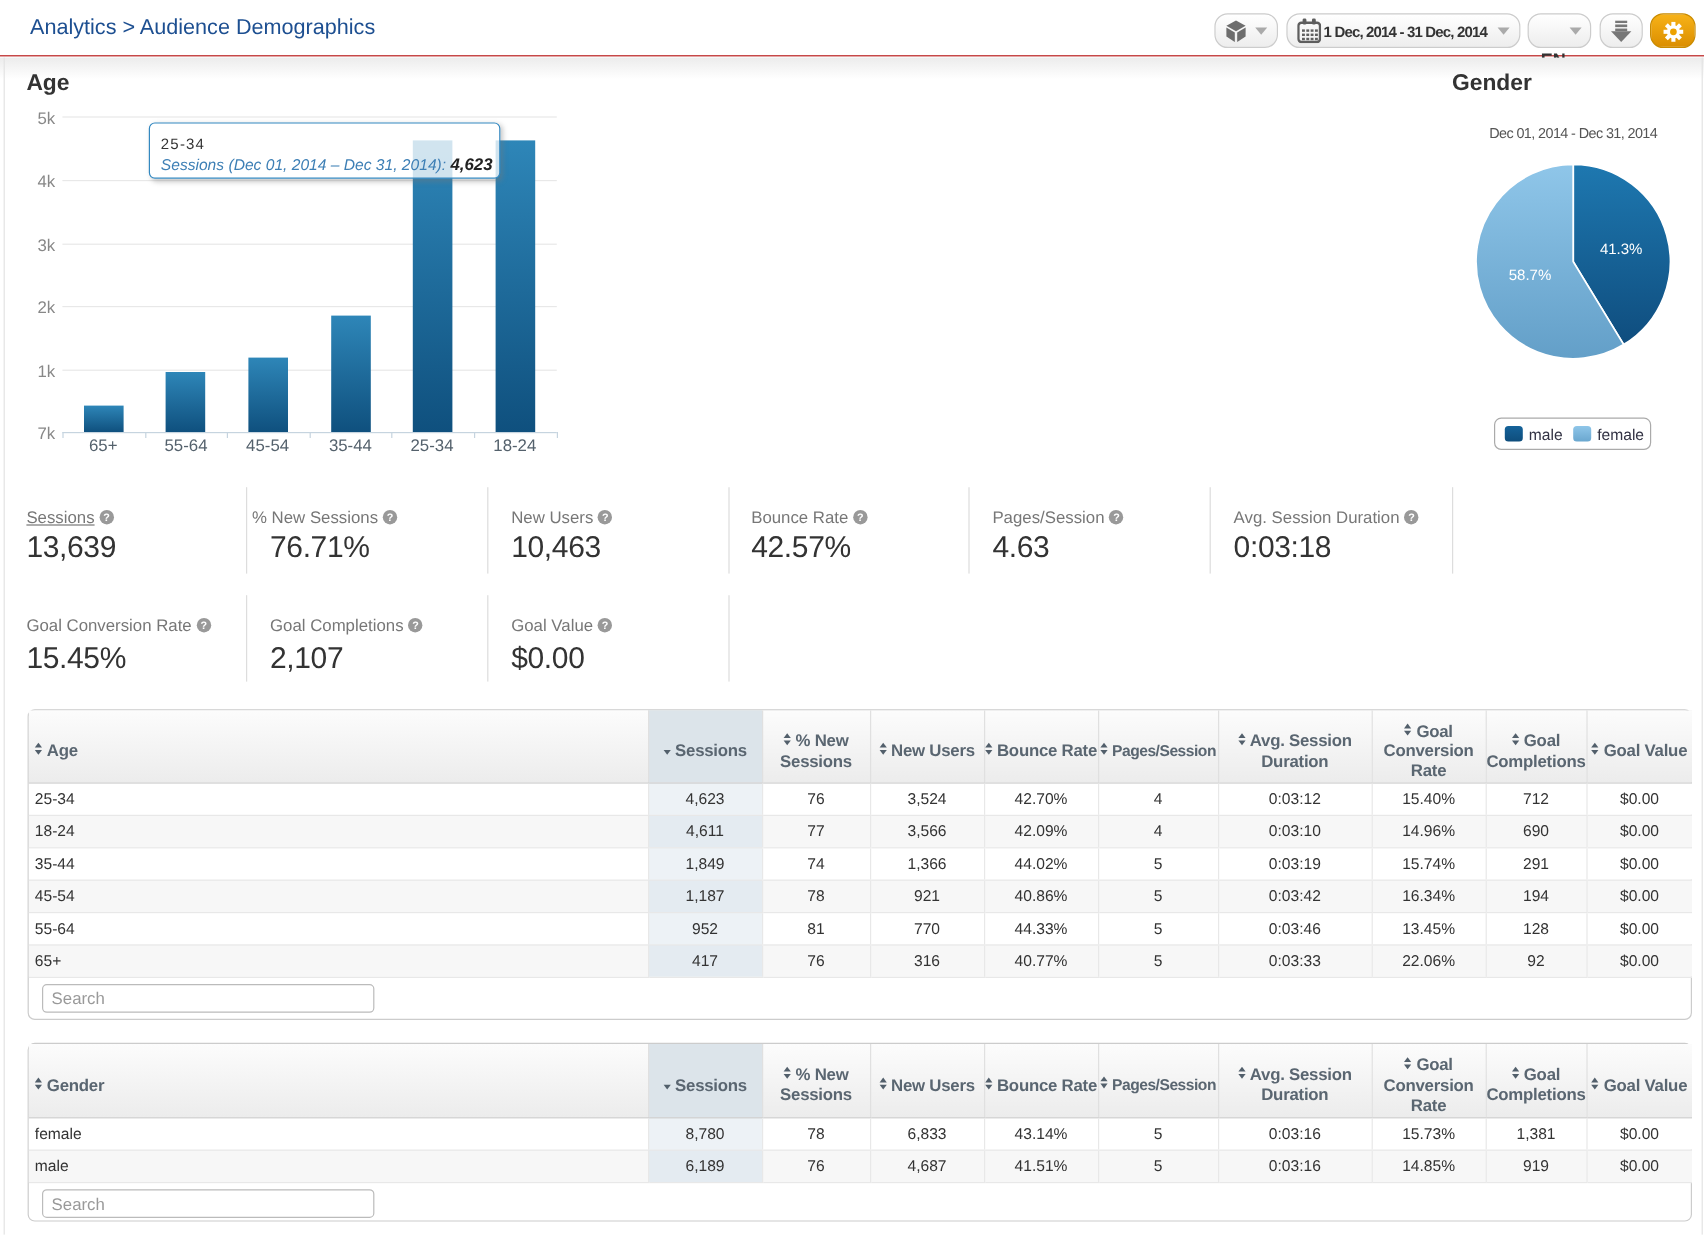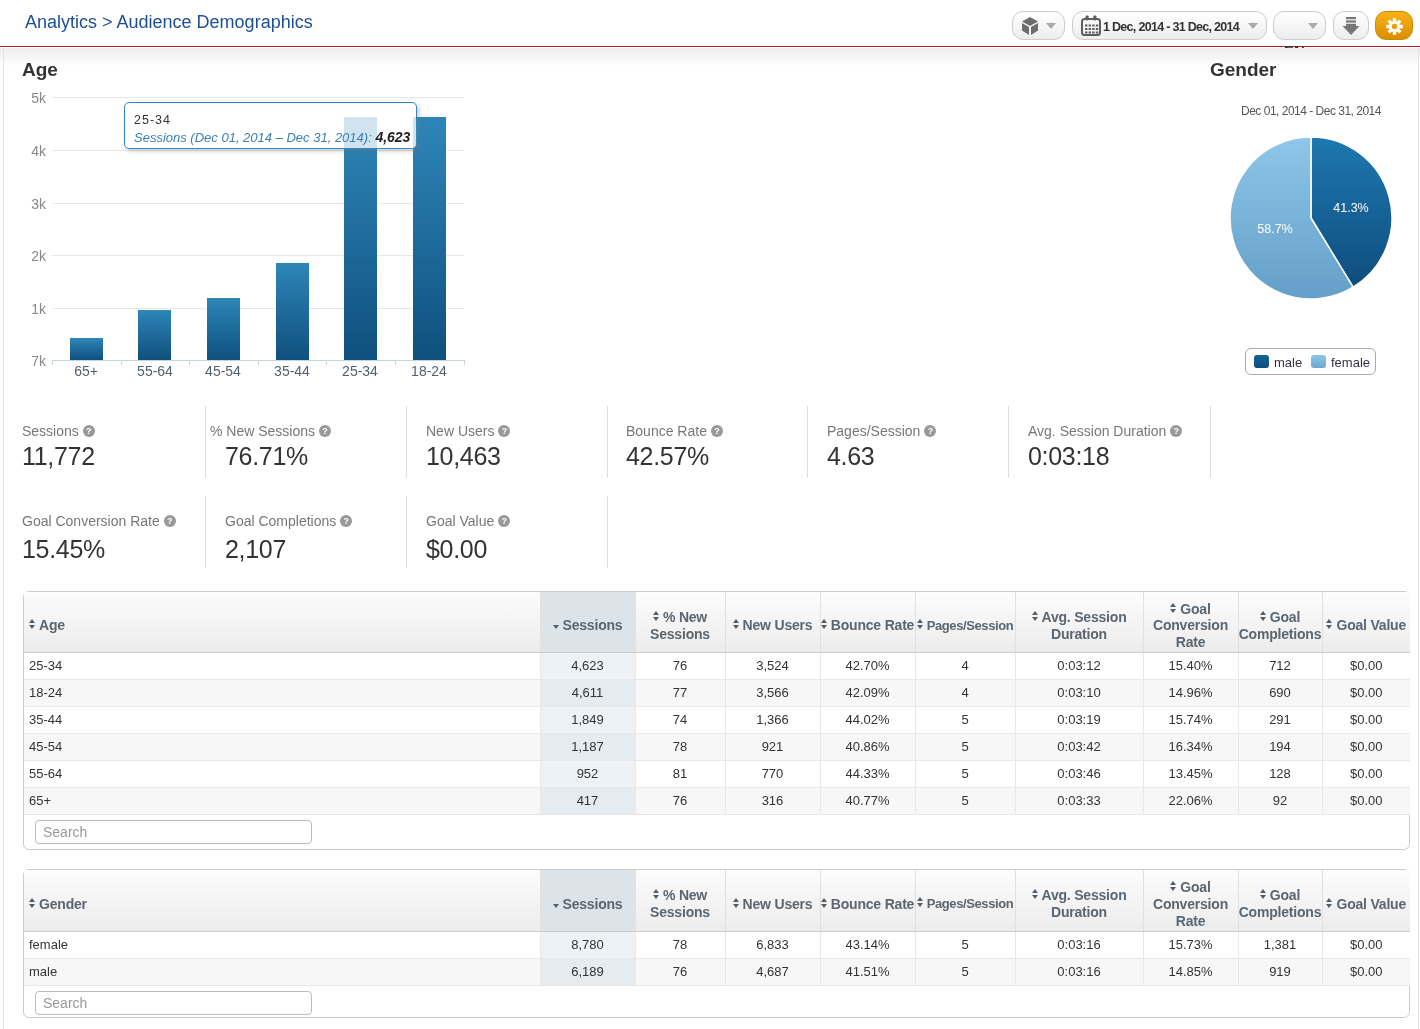--- a/index.html
+++ b/index.html
@@ -185,22 +185,22 @@
     <text x="126" y="80" fill="#fff" font-size="12.5" text-anchor="middle">41.3%</text>
     <text x="50" y="101" fill="#fff" font-size="12.5" text-anchor="middle">58.7%</text>
   </svg>
   <div class="abs" style="left:1245px; top:348px; width:131px; height:27px; border:1px solid #aaa; border-radius:6px;">
     <div class="abs" style="left:8px; top:6px; width:15px; height:13px; border-radius:3px; background:linear-gradient(#15639a,#0e4d7c);"></div>
     <div class="abs" style="left:28px; top:6px; font-size:13px; color:#334;">male</div>
     <div class="abs" style="left:65px; top:6px; width:15px; height:13px; border-radius:3px; background:linear-gradient(#8fc6e9,#6aa7cf);"></div>
     <div class="abs" style="left:85px; top:6px; font-size:13px; color:#334;">female</div>
   </div>
 
-  <div class="tlabel" style="left:22px; top:423px;">Sessions<span class="q">?</span></div>
-  <div class="tvalue" style="left:22px; top:442px;">11,772</div>
+  <div class="tlabel" style="left:22px; top:423px;text-decoration:underline;">Sessions<span class="q">?</span></div>
+  <div class="tvalue" style="left:22px; top:442px;">13,639</div>
   <div class="tlabel" style="left:210px; top:423px;">% New Sessions<span class="q">?</span></div>
   <div class="tvalue" style="left:225px; top:442px;">76.71%</div>
   <div class="tlabel" style="left:426px; top:423px;">New Users<span class="q">?</span></div>
   <div class="tvalue" style="left:426px; top:442px;">10,463</div>
   <div class="tlabel" style="left:626px; top:423px;">Bounce Rate<span class="q">?</span></div>
   <div class="tvalue" style="left:626px; top:442px;">42.57%</div>
   <div class="tlabel" style="left:827px; top:423px;">Pages/Session<span class="q">?</span></div>
   <div class="tvalue" style="left:827px; top:442px;">4.63</div>
   <div class="tlabel" style="left:1028px; top:423px;">Avg. Session Duration<span class="q">?</span></div>
   <div class="tvalue" style="left:1028px; top:442px;">0:03:18</div>

